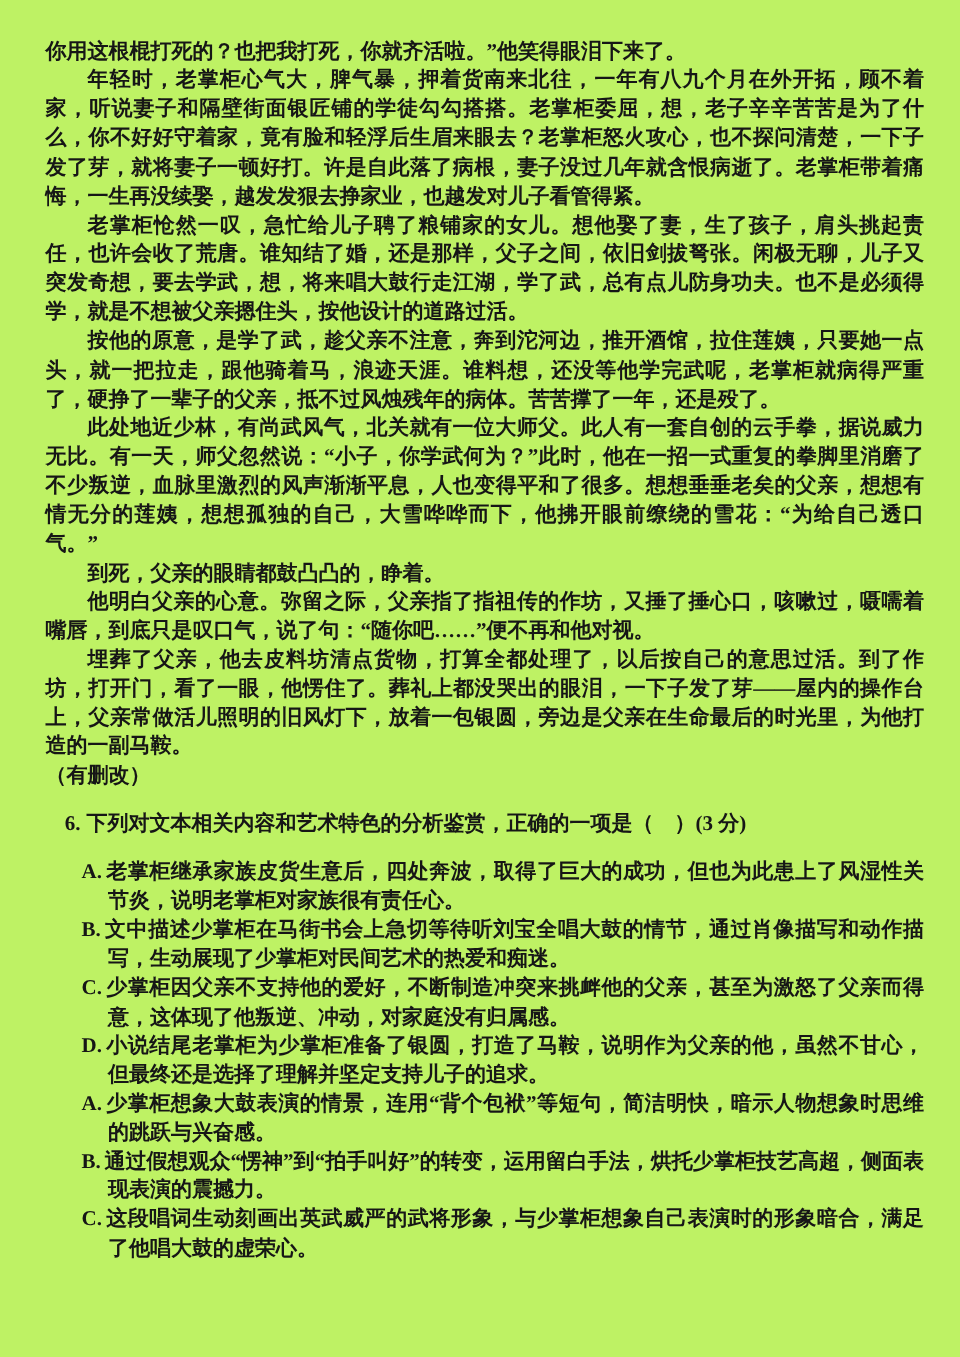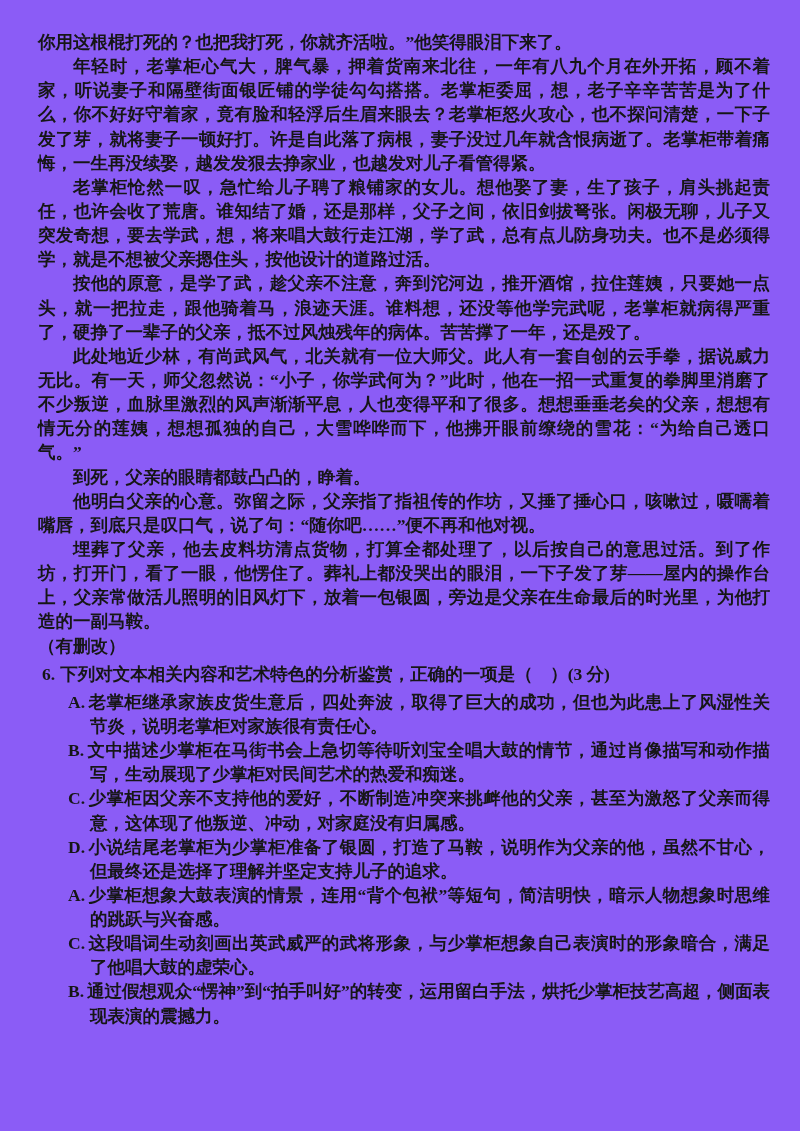--- a/index.html
+++ b/index.html
@@ -1,41 +1,41 @@
 <!DOCTYPE html>
 <html><head>
 <meta charset="utf-8">
 <style>
   html, body { margin: 0; padding: 0; background: #ffffff; }
   .page {
     position: relative;
     width: 800px;
     height: 1131px;
-    background: #8b5cf6;
+    background: #bef264;
     box-sizing: border-box;
     padding: 30px 30px 0 38px;
     font-family: "Liberation Serif", "DejaVu Serif", serif;
     font-size: 17.5px;
     line-height: 1.38;
     font-weight: 700;
     color: #161616;
     overflow: hidden;
   }
   .passage p {
     margin: 0;
     text-align: justify;
     text-justify: inter-character;
   }
   .passage p.indent { text-indent: 2em; }
   .attribution {
     margin: 0;
     text-align: right;
   }
   .question { margin: 0; }
-  .q-stem { margin: 4px; text-align: justify; }
+  .q-stem { margin: 16px; text-align: justify; }
   .q-num { margin-right: 5px; }
   .option {
     margin: 0 0 0 30px;
     padding-left: 22px;
     text-indent: -22px;
     text-align: justify;
     text-justify: inter-character;
   }
   .opt-label { margin-right: 3px; }
 </style>
@@ -72,20 +72,20 @@
     <div class="option">
       <span class="opt-label">D.</span><span>小说结尾老掌柜为少掌柜准备了银圆，打造了马鞍，说明作为父亲的他，虽然不甘心，但最终还是选择了理解并坚定支持儿子的追求。</span>
     </div>
   </div>
 
   <div class="question">
     <div class="option">
       <span class="opt-label">A.</span><span>少掌柜想象大鼓表演的情景，连用“背个包袱”等短句，简洁明快，暗示人物想象时思维的跳跃与兴奋感。</span>
     </div>
     <div class="option">
-      <span class="opt-label">C.</span><span>这段唱词生动刻画出英武威严的武将形象，与少掌柜想象自己表演时的形象暗合，满足了他唱大鼓的虚荣心。</span>
+      <span class="opt-label">B.</span><span>通过假想观众“愣神”到“拍手叫好”的转变，运用留白手法，烘托少掌柜技艺高超，侧面表现表演的震撼力。</span>
     </div>
     <div class="option">
-      <span class="opt-label">B.</span><span>通过假想观众“愣神”到“拍手叫好”的转变，运用留白手法，烘托少掌柜技艺高超，侧面表现表演的震撼力。</span>
+      <span class="opt-label">C.</span><span>这段唱词生动刻画出英武威严的武将形象，与少掌柜想象自己表演时的形象暗合，满足了他唱大鼓的虚荣心。</span>
     </div>
   </div>
 
 </div>
 
 </body></html>

